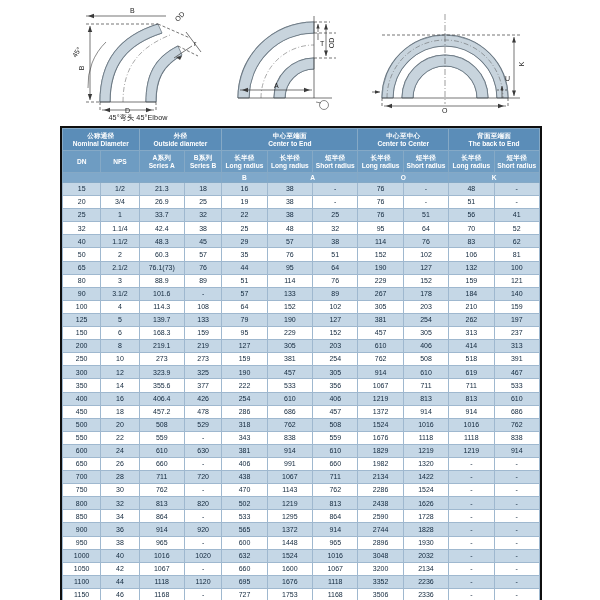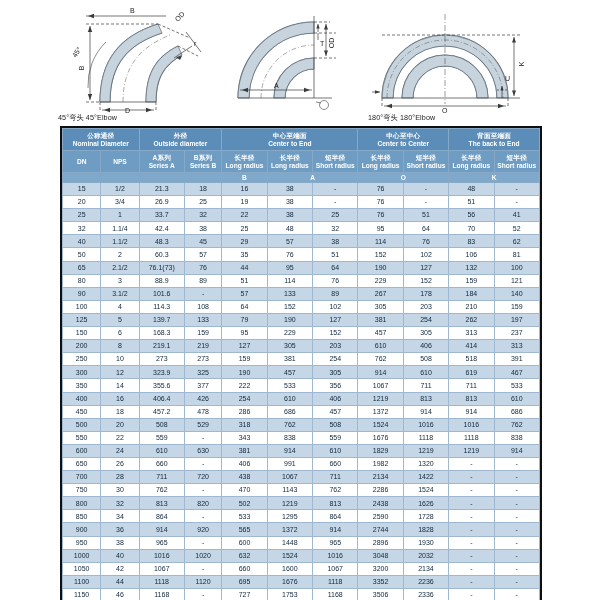--- a/index.html
+++ b/index.html
@@ -30,21 +30,21 @@
     height: 122px;
   }
   .fig-45 { width: 160px; }
   .fig-90 { width: 150px; }
   .fig-180 { width: 176px; }
   .fig svg { position: absolute; left: 0; top: 0; }
   .fig-cap {
     position: absolute;
     bottom: 1px;
     width: 100%;
-    text-align: left;
+    text-align: center;
     font-size: 7.2px;
     color: #1c1c1c;
     letter-spacing: .1px;
     white-space: nowrap;
   }
   .dimtxt { font-size: 7px; fill: #1a1a1a; font-family: "Liberation Sans", sans-serif; }
 
   
   .table-wrap {
     position: absolute;
@@ -185,21 +185,20 @@
           <path d="M136 104 l-6 -2.2 v4.4 z" fill="#3a3a3a" stroke="none"></path>
           <line x1="14" y1="96" x2="14" y2="106" stroke-dasharray="3 2"></line>
           <line x1="140" y1="96" x2="140" y2="106" stroke-dasharray="3 2"></line>
           <line x1="4" y1="90" x2="12" y2="90"></line>
           <path d="M12 90 l-5 -1.8 v3.6 z" fill="#3a3a3a" stroke="none"></path>
         </g>
         <text class="dimtxt" x="156" y="62" transform="rotate(-90 156 62)" text-anchor="middle">K</text>
         <text class="dimtxt" x="74" y="111">O</text>
         <text class="dimtxt" x="137" y="79">U</text>
       </svg>
-      <div class="fig-cap">180°弯头 180°Elbow</div>
     </div>
   </div>
 
   <div class="table-wrap">
     <table>
       <colgroup>
         <col style="width:8.1%">
           <col style="width:8.1%">
         <col style="width:9.6%">
           <col style="width:7.9%">

